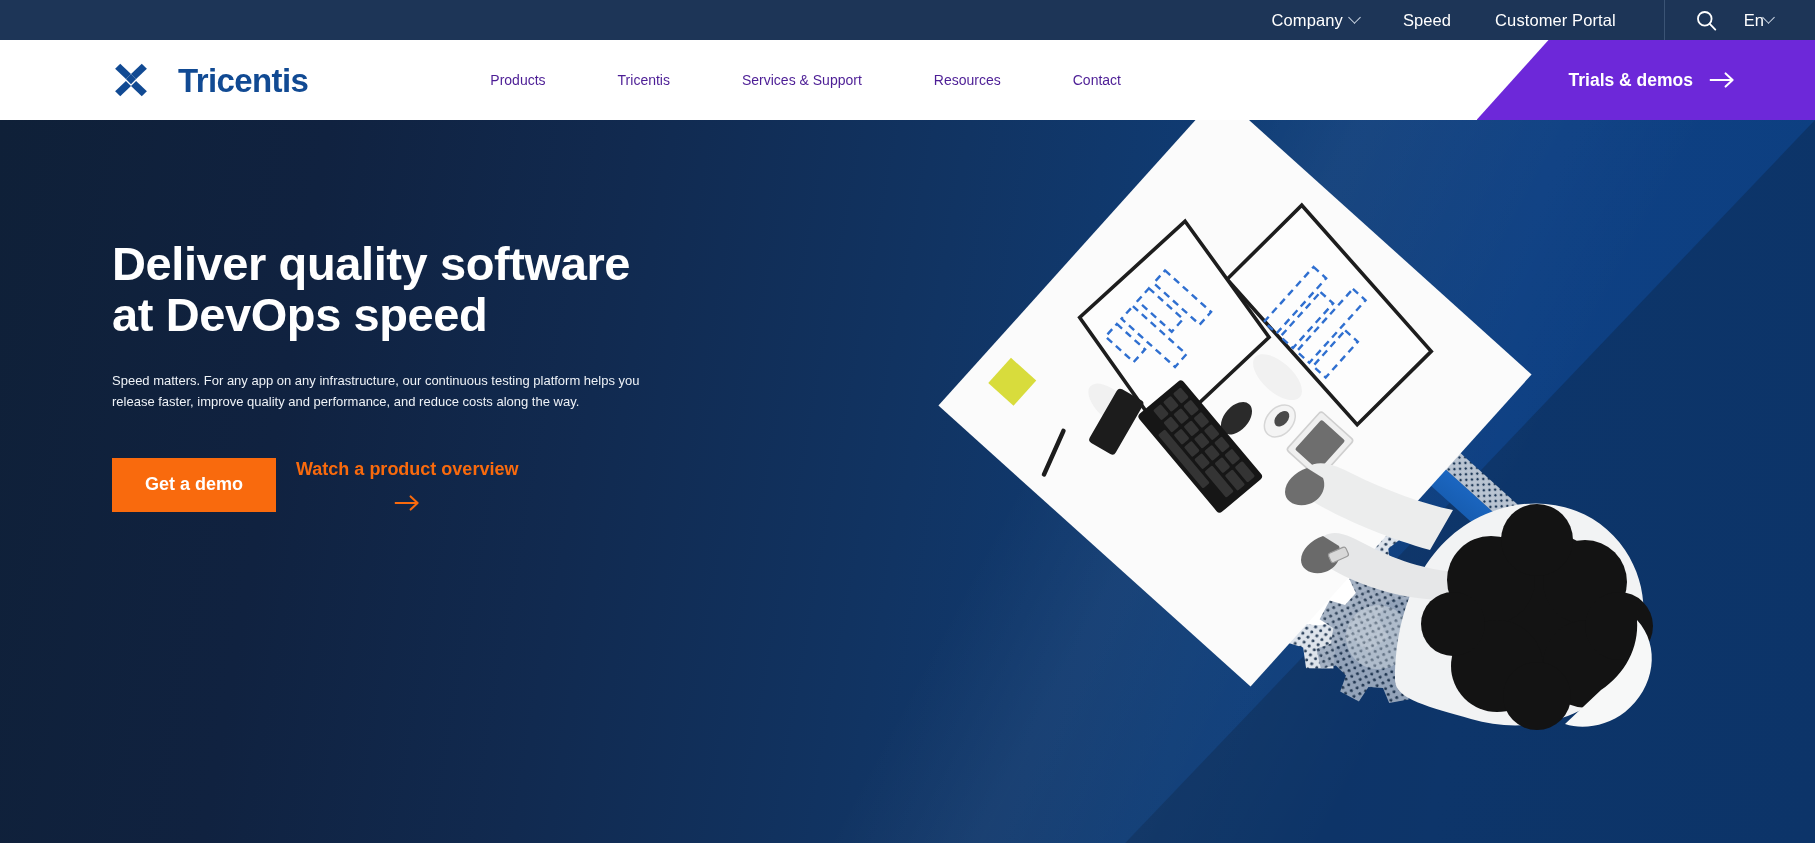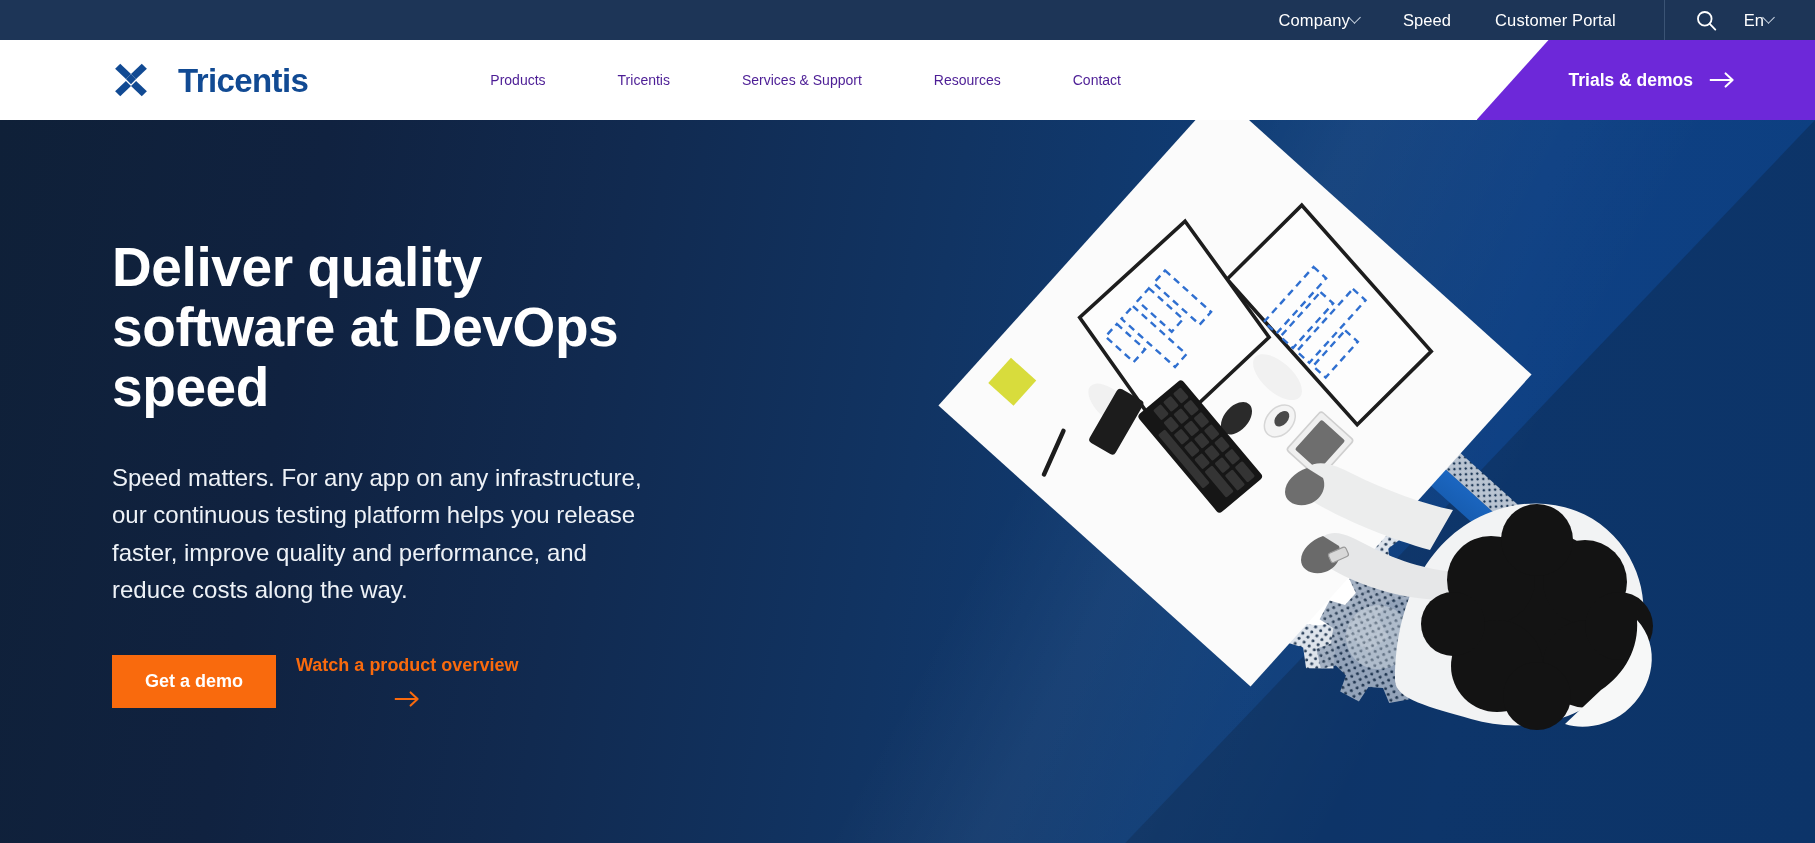--- a/index.html
+++ b/index.html
@@ -24,20 +24,21 @@
   }
   .utility-links { display:flex; align-items:center; gap:0; }
   .util-item {
     color:#ffffff;
     font-size:16.5px;
     letter-spacing:.1px;
     text-decoration:none;
     padding:0 22px;
     display:flex;
     align-items:center;
+    gap:7px;
     white-space:nowrap;
     cursor:pointer;
   }
   .caret {
     display:inline-block;
     width:9px; height:9px;
     border-right:1.7px solid #cdd7e4;
     border-bottom:1.7px solid #cdd7e4;
     transform:translateY(-3px) rotate(45deg);
   }
@@ -146,31 +147,31 @@
 
   .hero-inner {
     position:relative;
     z-index:5;
     padding-left:112px;
     padding-top:118px;
     max-width:680px;
   }
   .hero-title {
     color:#ffffff;
-    font-size:55px;
+    font-size:47px;
     font-weight:700;
     line-height:1.09;
     letter-spacing:-0.4px;
     max-width:560px;
   }
   .hero-sub {
     color:#eef2f7;
-    font-size:24px;
+    font-size:13px;
     line-height:1.56;
-    margin-top:41px;
+    margin-top:31px;
     max-width:545px;
     font-weight:400;
   }
   .hero-cta-row {
     display:flex; align-items:center;
     margin-top:46px;
     gap:20px;
   }
   .btn-primary {
     background:#f96a0d;

